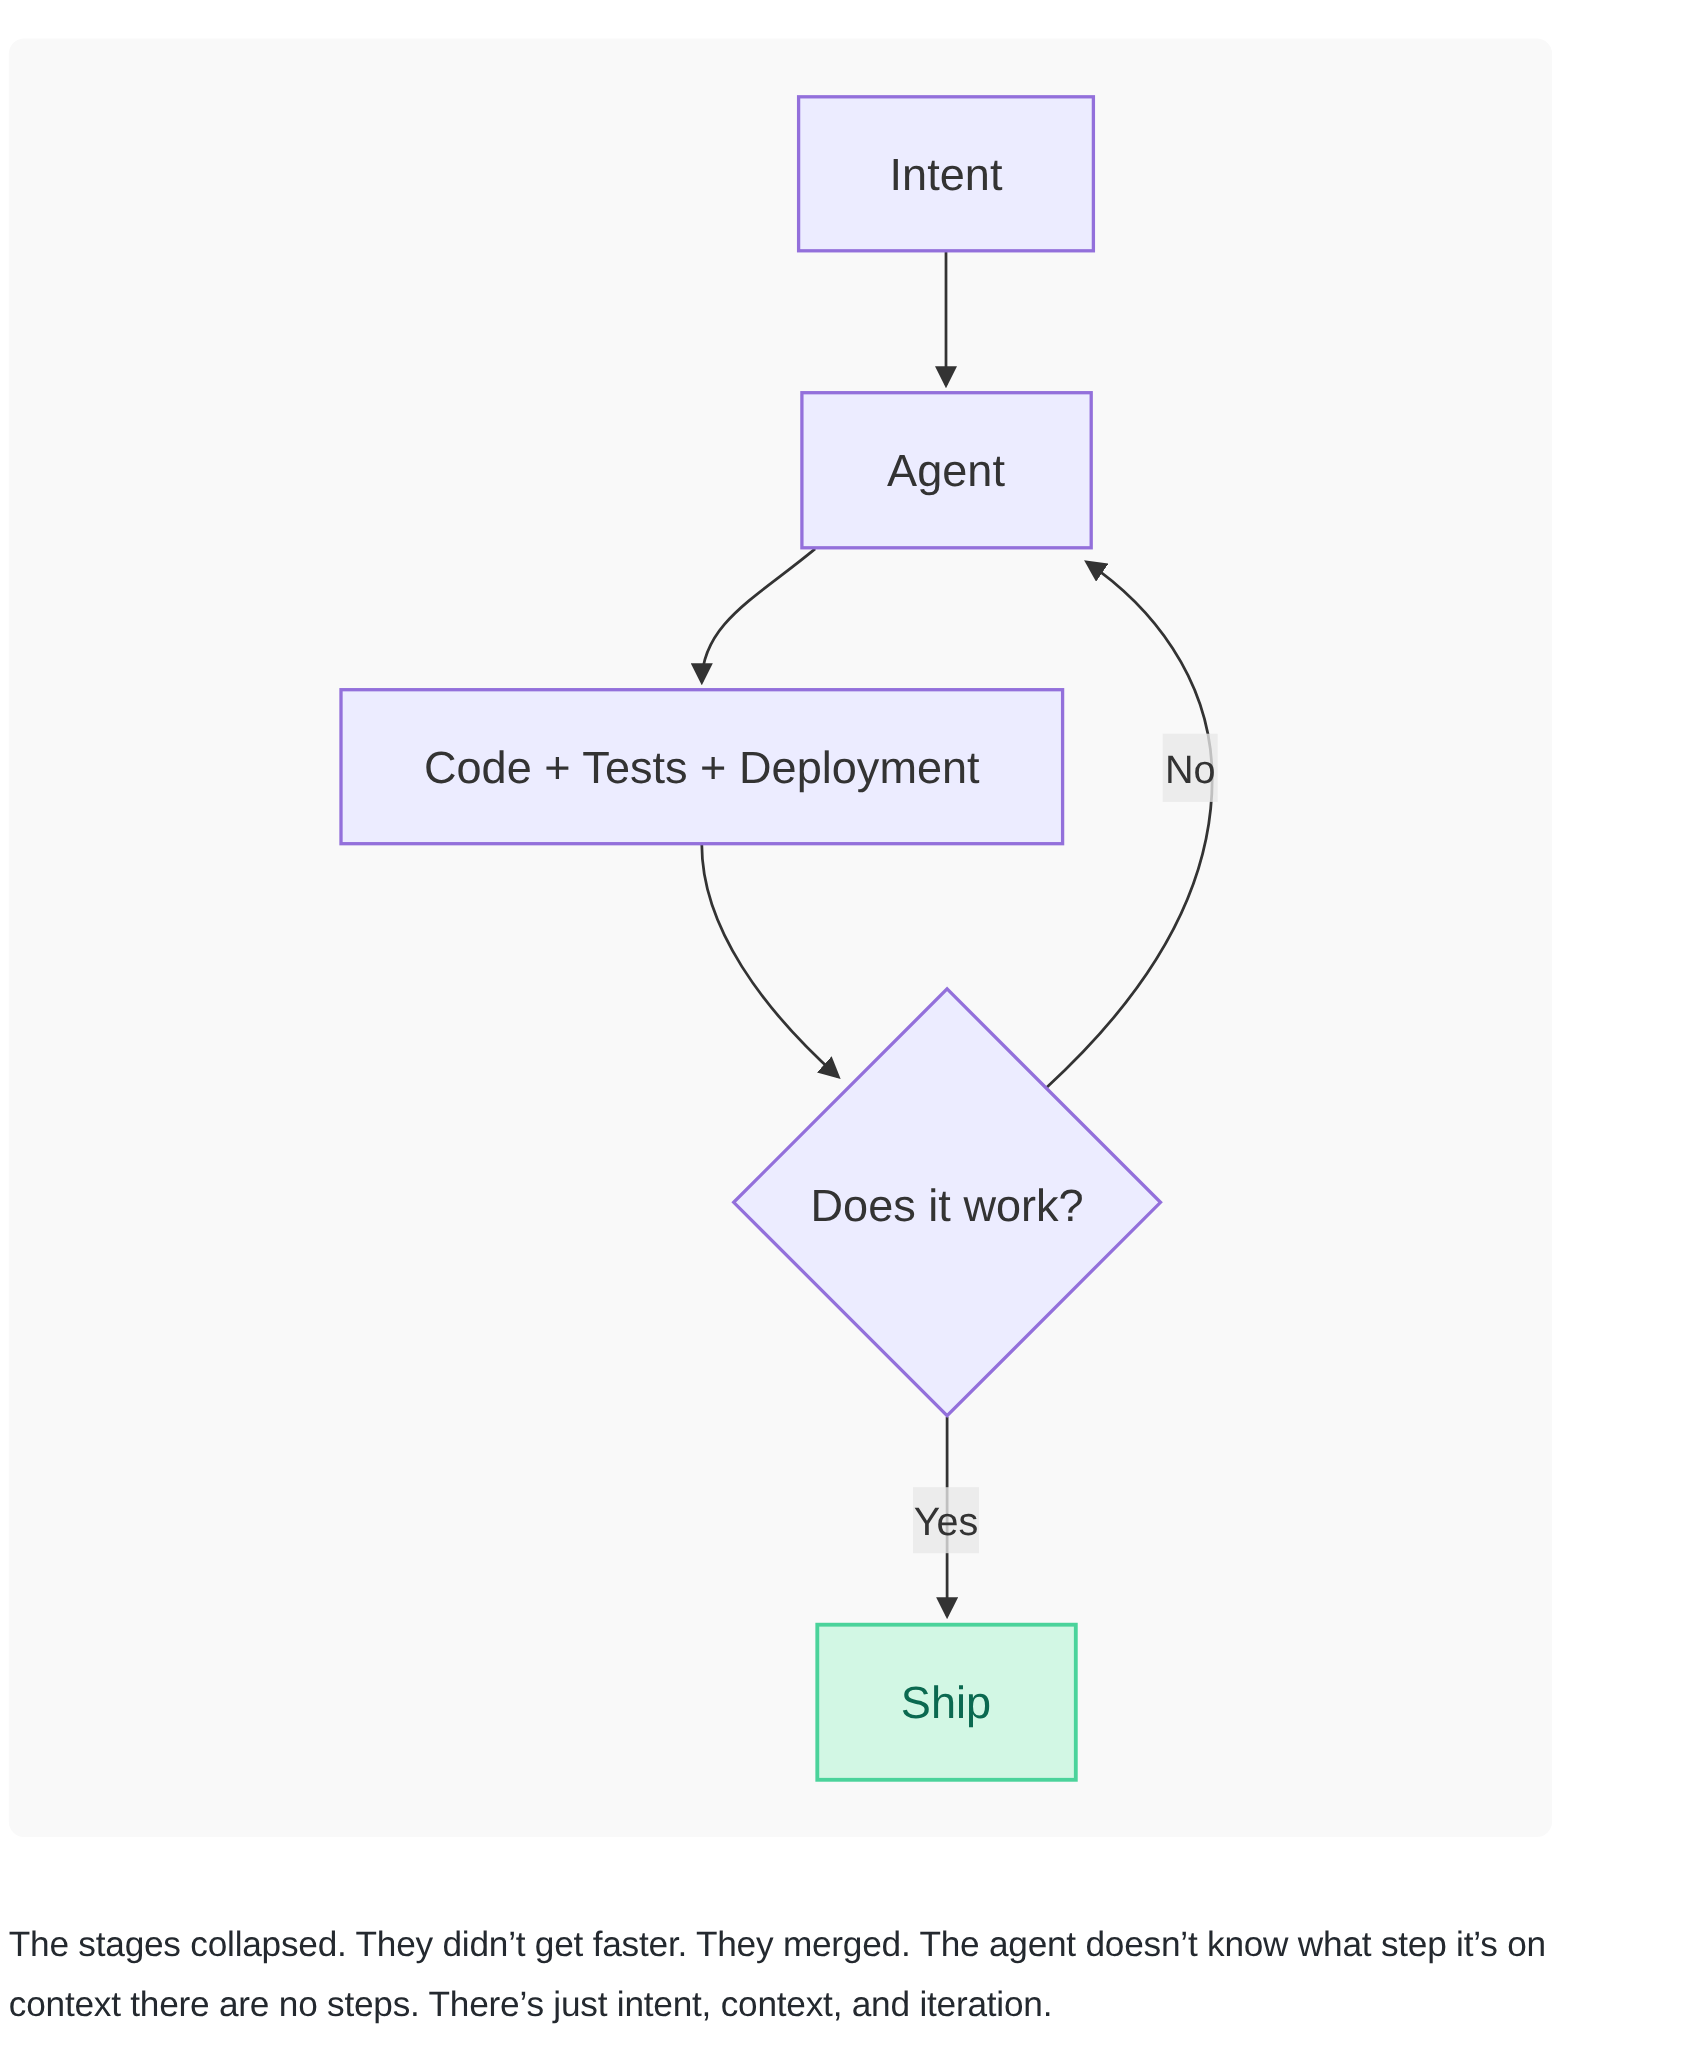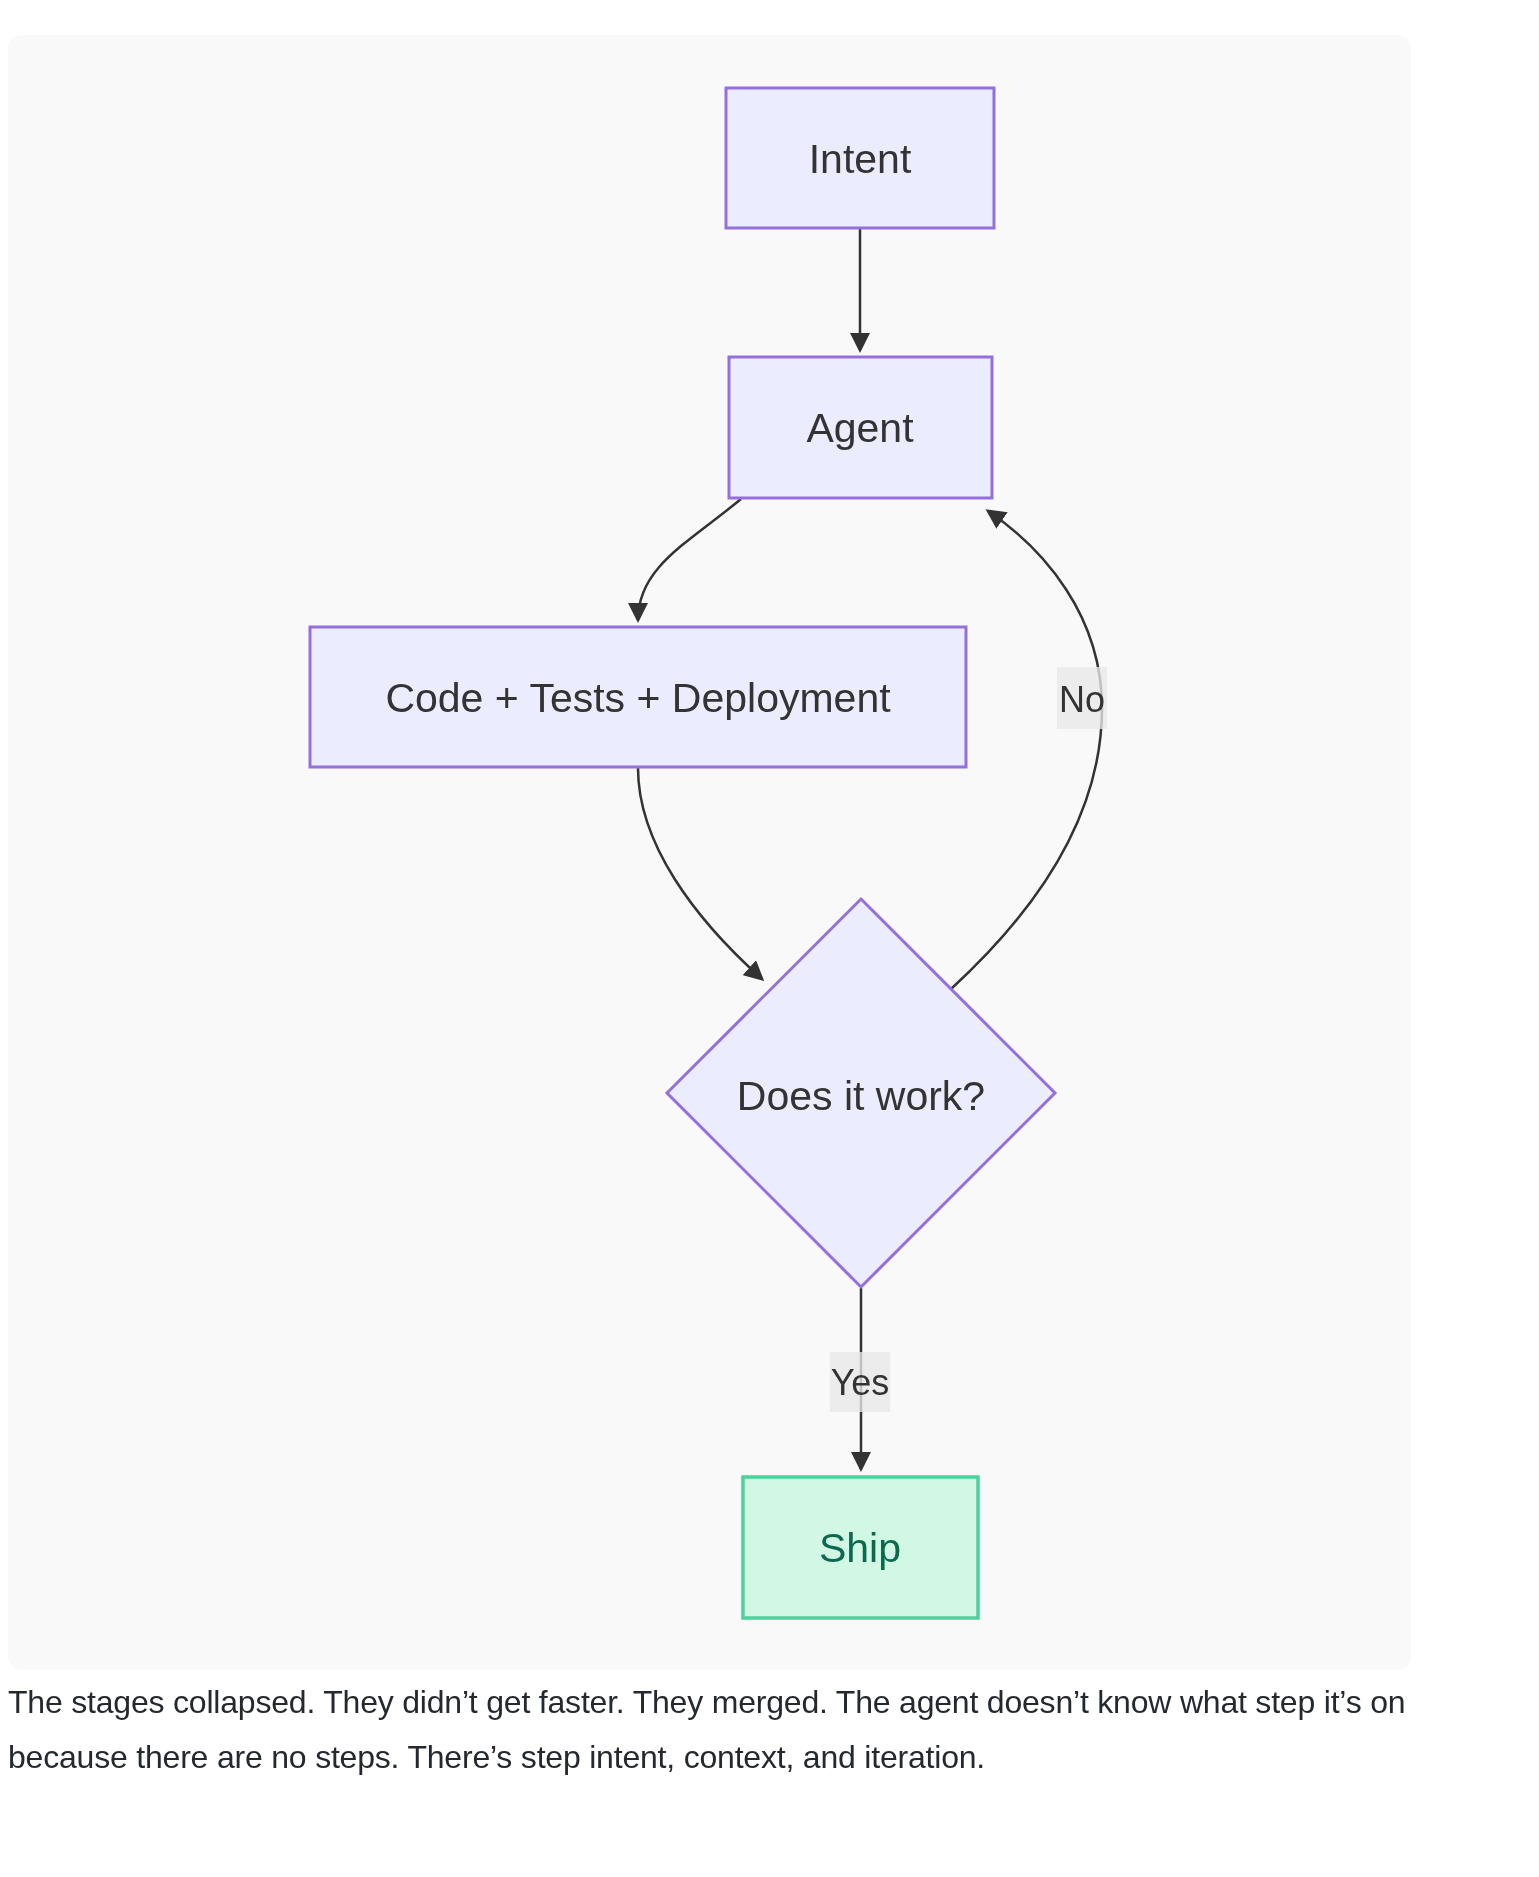--- a/index.html
+++ b/index.html
@@ -66,21 +66,21 @@
   }
   .edge-label {
     font-family: "Liberation Sans", sans-serif;
     font-size: 36px;
     fill: #333333;
     text-anchor: middle;
   }
   .caption {
     position: absolute;
     left: 8px;
-    top: 1675px;
+    top: 1740px;
     width: 1520px;
     font-size: 32px;
     line-height: 55px;
     letter-spacing: -0.2px;
     color: #24292f;
   }
   .caption-line {
     white-space: nowrap;
   }
 </style>
@@ -136,16 +136,16 @@
     </g>
 
     <g>
       <rect class="node-rect ship" x="743" y="1477" width="235" height="141"></rect>
       <text class="node-label ship-label" x="860" y="1562">Ship</text>
     </g>
   </svg>
 
   <div class="caption">
     <div class="caption-line">The stages collapsed. They didn’t get faster. They merged. The agent doesn’t know what step it’s on</div>
-    <div class="caption-line">because there are no steps. There’s step intent, context, and iteration.</div>
+    <div class="caption-line">context there are no steps. There’s just intent, context, and iteration.</div>
   </div>
 
 </div>
 
 </body></html>

